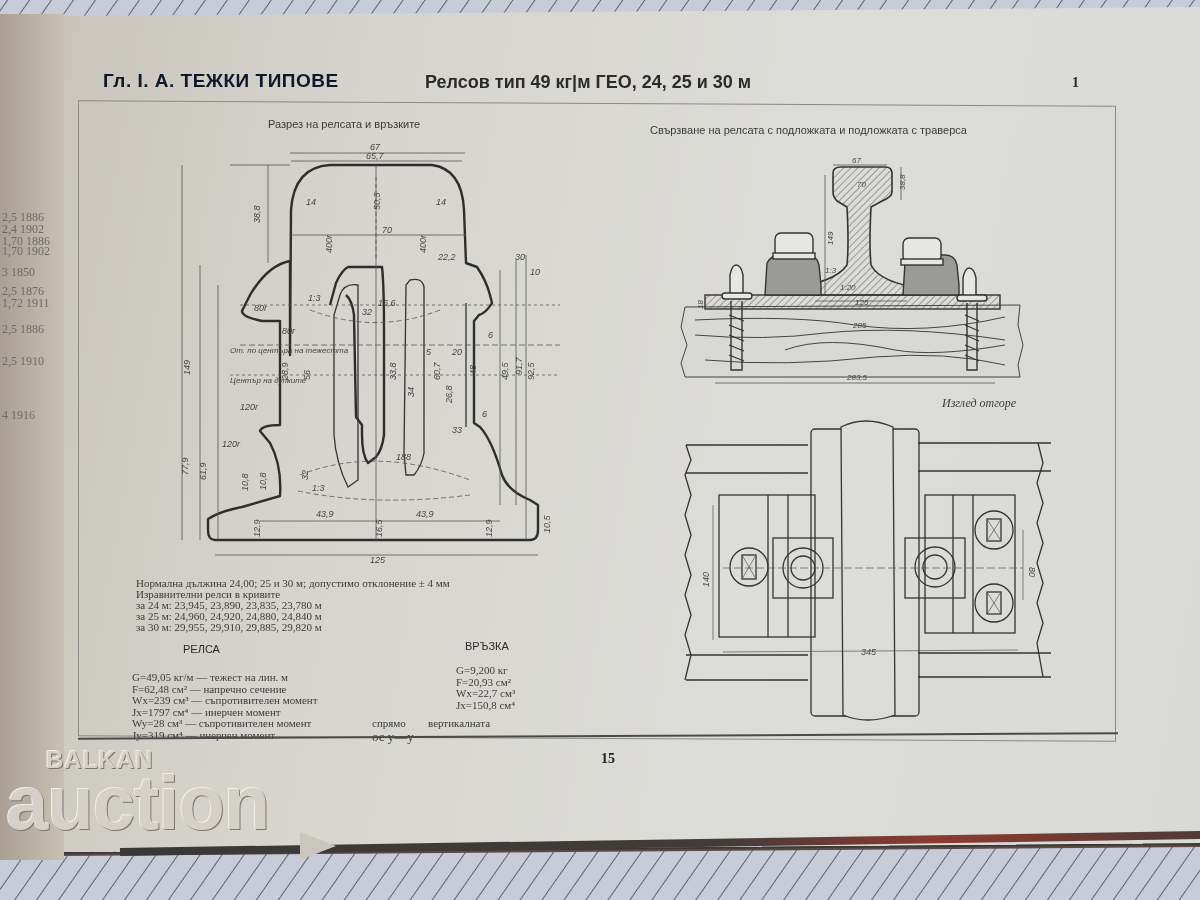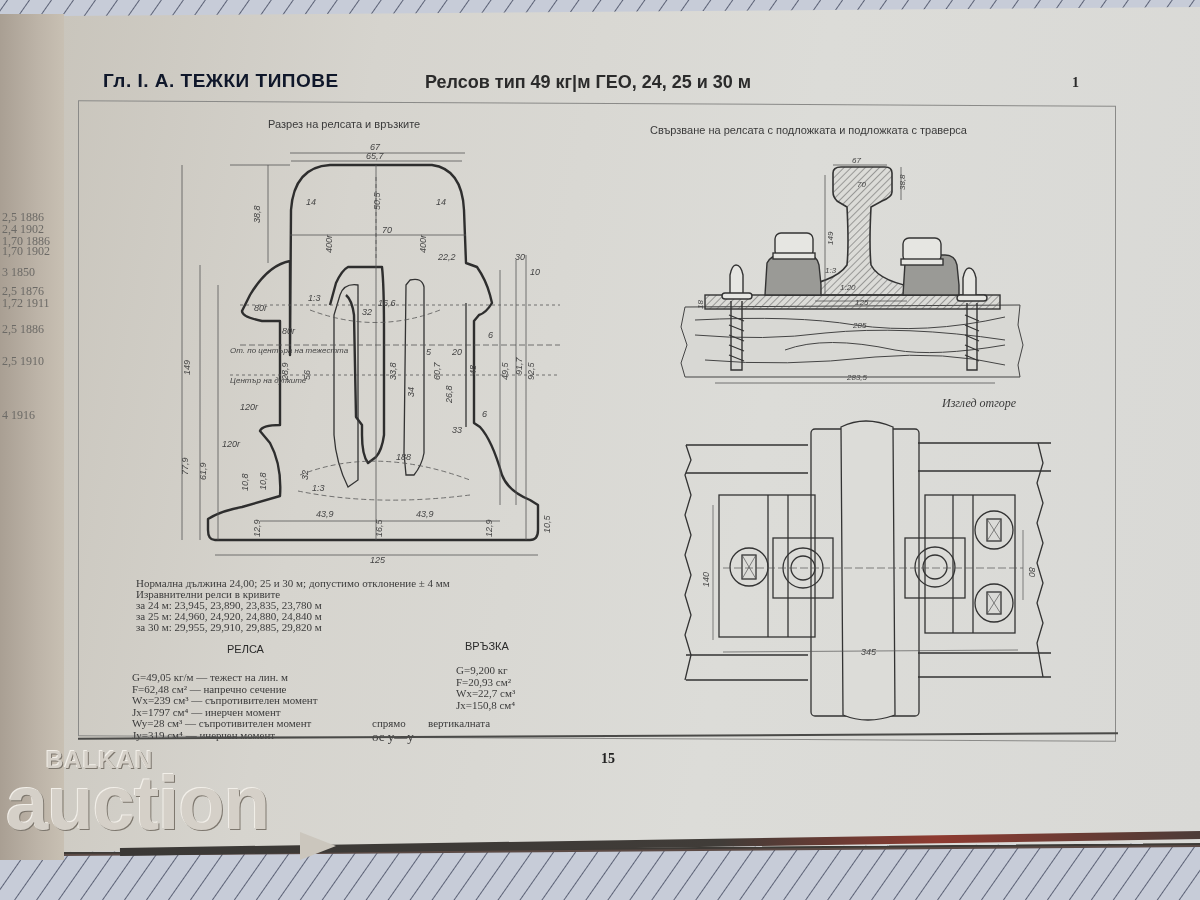--- a/index.html
+++ b/index.html
@@ -66,21 +66,21 @@
   }
   .section-title {
     position: absolute; font-family: "Liberation Sans", sans-serif; font-size: 11px; color: #3a3a3a;
   }
   .drawing { position: absolute; }
   .notes {
     position: absolute; left: 136px; top: 578px; font-size: 11px; line-height: 11px; color: #3b3b3b;
   }
   .notes div { white-space: nowrap; }
   .relsa-title {
-    position: absolute; left: 183px; top: 643px; font-family: "Liberation Sans", sans-serif; font-size: 11px; margin-left: 44px;
+    position: absolute; left: 183px; top: 643px; font-family: "Liberation Sans", sans-serif; font-size: 11px;
   }
   .relsa-props {
     position: absolute; left: 132px; top: 672px; font-size: 11px; line-height: 11.5px; color: #3b3b3b;
   }
   .relsa-props div { white-space: nowrap; }
   .vrazka-title {
     position: absolute; left: 465px; top: 640px; font-family: "Liberation Sans", sans-serif; font-size: 11px;
   }
   .vrazka-props {
     position: absolute; left: 456px; top: 665px; font-size: 11px; line-height: 11.5px; color: #3b3b3b;

